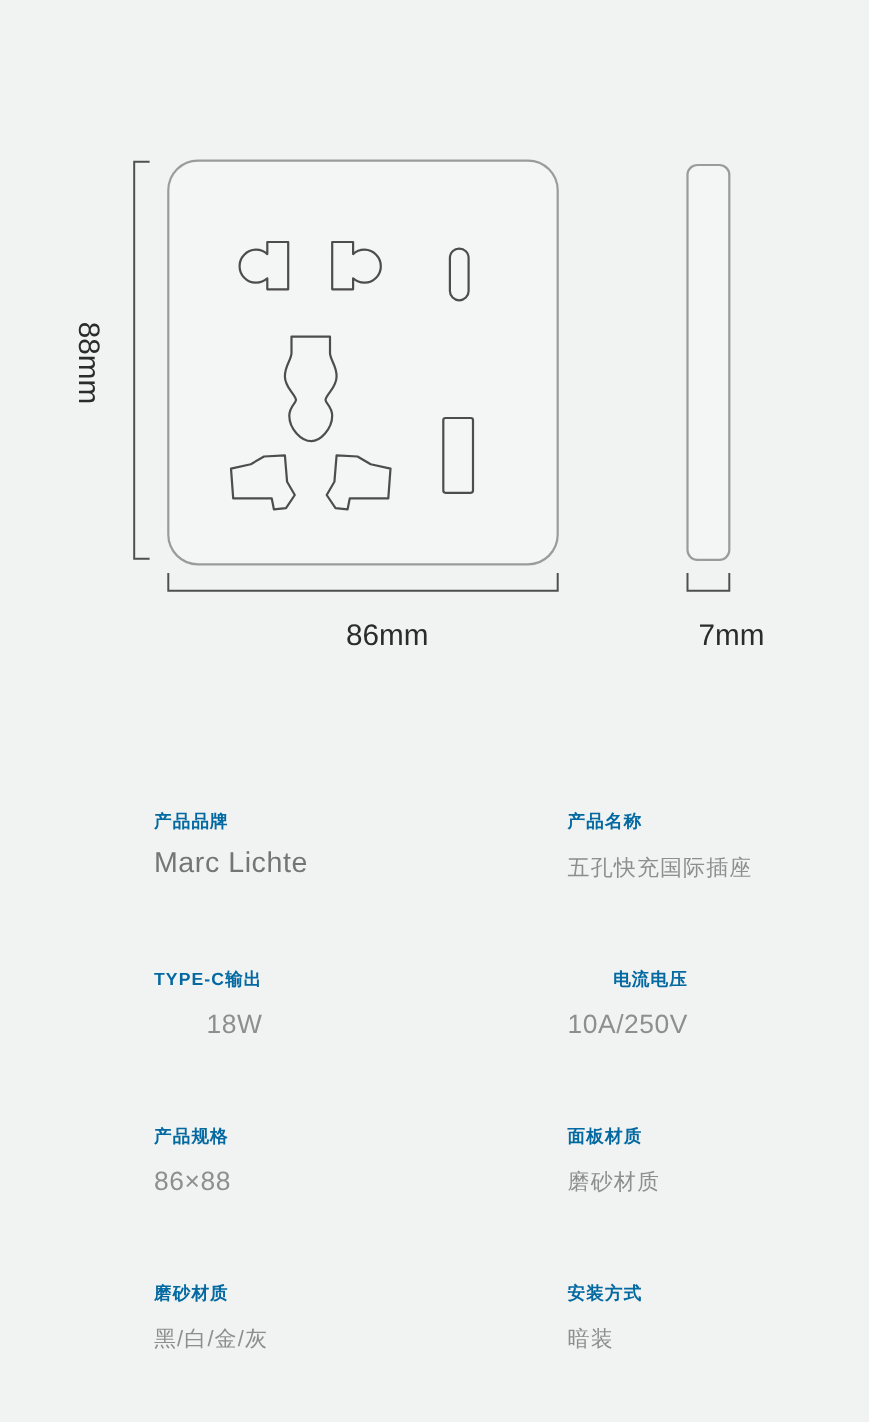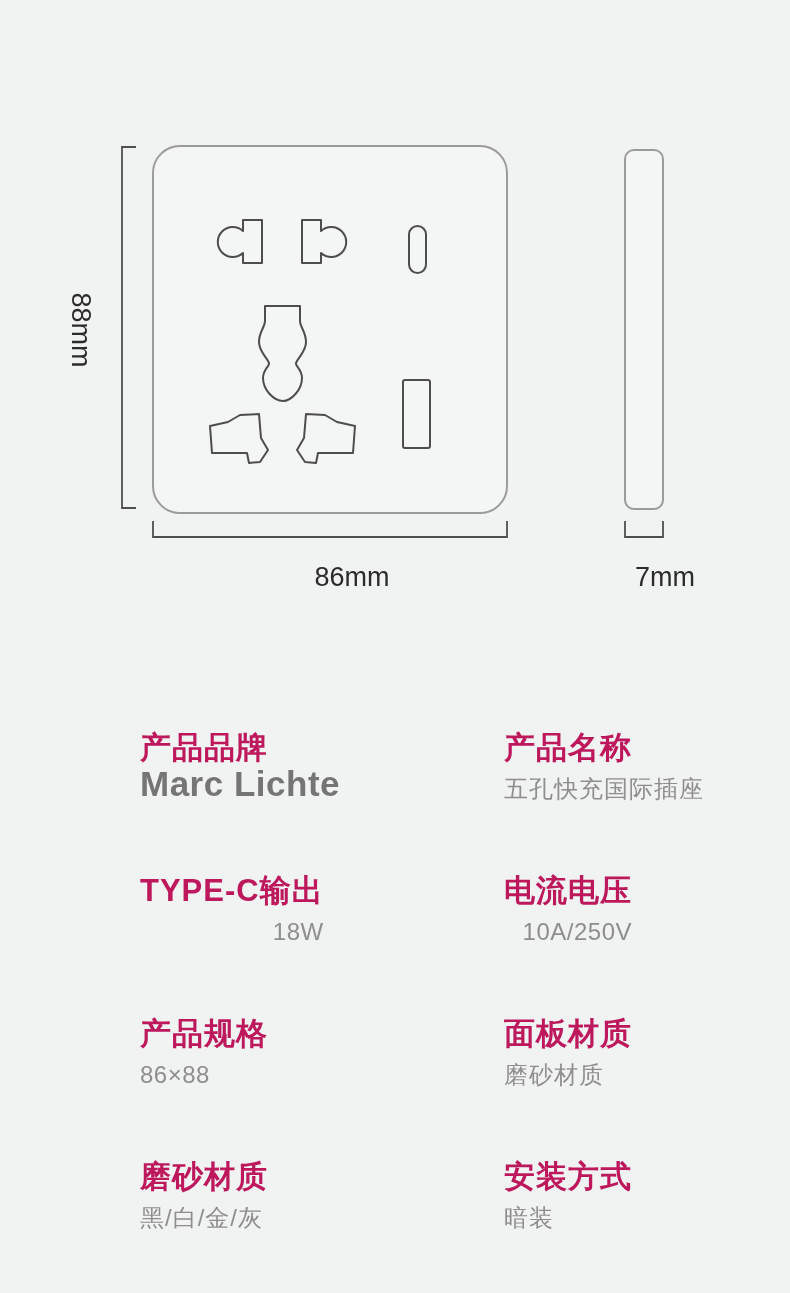--- a/index.html
+++ b/index.html
@@ -18,45 +18,45 @@
     color:#2b2b2b;
     font-size:27px;
     white-space:nowrap;
   }
   .dim-height { left:80px; top:330px; transform:translate(-50%,-50%) rotate(90deg); }
   .dim-width  { left:330px; top:562px; transform:translateX(-50%);margin-left:22px; }
   .dim-depth  { left:665px; top:562px; transform:translateX(-50%); }
 
   .spec-cell { position:absolute; white-space:nowrap; }
   .c1 { left:140px; }
-  .c2 { left:504px; }
+  .c2 { left:516px; }
   .r1 { top:733px; }
   .r2 { top:876px;text-align:right; }
   .r3 { top:1019px; }
   .r4 { top:1162px; }
 
   .spec-label {
-    font-size:31px;
+    font-size:16px;
     font-weight:bold;
-    color:#be185d;
+    color:#0369a1;
     line-height:30px;
     letter-spacing:1px;
   }
   .spec-value {
     margin-top:11px;
-    font-size:24px;
+    font-size:20px;
     color:#8e8e8e;
     line-height:30px;
     letter-spacing:1px;
   }
   .spec-value.num { font-size:24px; letter-spacing:0.5px; }
   .spec-value.brand {
     margin-top:6px;
-    font-size:35px;
-    font-weight:bold;
+    font-size:26px;
+    font-weight:normal;
     color:#757575;
     letter-spacing:0.5px;
   }
 </style>
 </head>
 <body>
 
 <div class="diagram">
   <svg width="790" height="660" viewBox="0 0 790 660">
 

